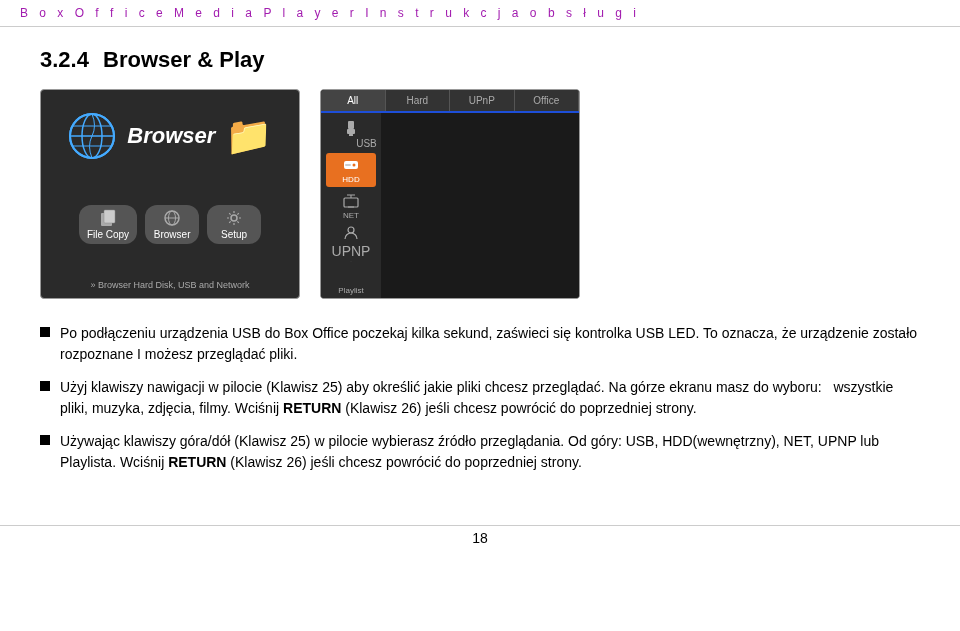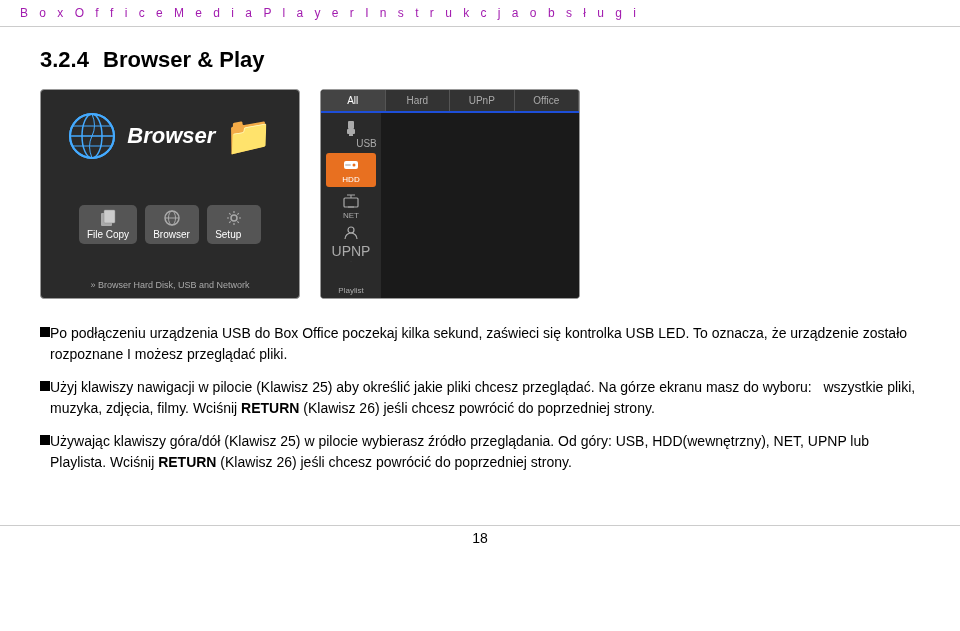--- a/index.html
+++ b/index.html
@@ -83,24 +83,25 @@
     .browser-icons-row {
       display: flex;
       gap: 8px;
       justify-content: center;
       width: 100%;
       margin-top: 8px;
     }
 
     .browser-icon-btn {
       background: #555;
-      border-radius: 5px;
+      border-radius: 12px;
       padding: 4px 8px;
       color: #fff;
       font-size: 10px;
+      text-align: center;
       min-width: 54px;
     }
 
     .browser-icon-btn svg {
       display: block;
       margin: 0 auto 2px auto;
     }
 
     .browser-bar-text {
       color: #aaa;
@@ -187,20 +188,21 @@
 
     
     .bullet-list {
       list-style: none;
       padding: 0;
       margin: 0;
     }
 
     .bullet-list li {
       display: flex;
+      gap: 10px;
       margin-bottom: 12px;
       line-height: 1.5;
       font-size: 14px;
       color: #000;
       align-items: flex-start;
     }
 
     .bullet-list li .bullet-square {
       width: 10px;
       height: 10px;

